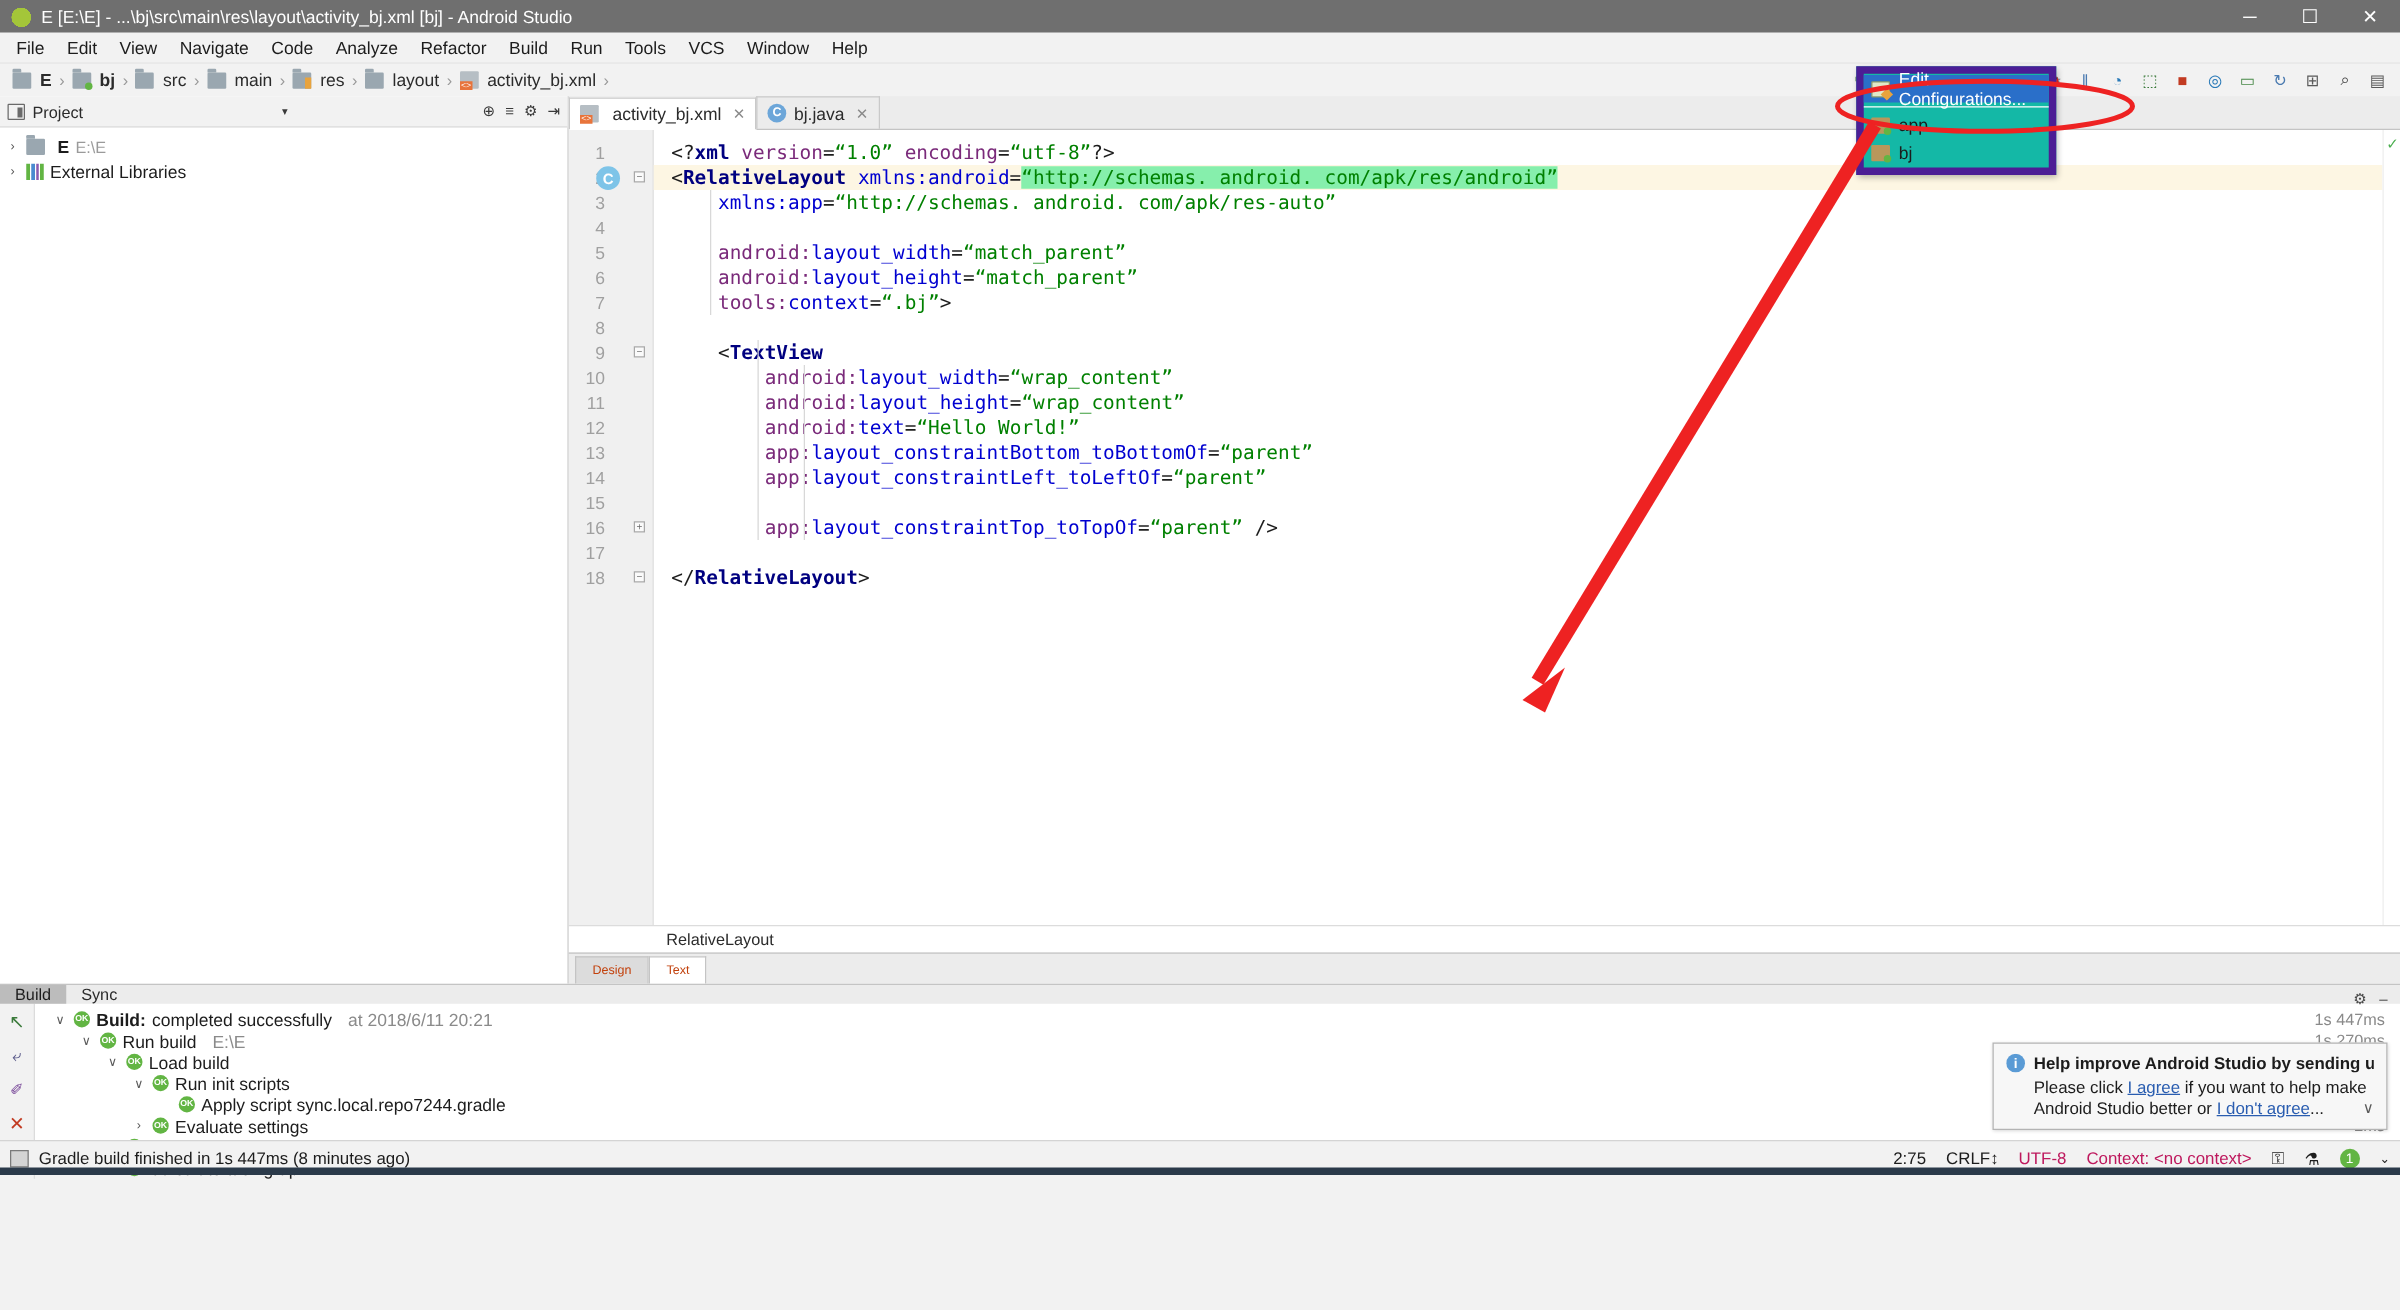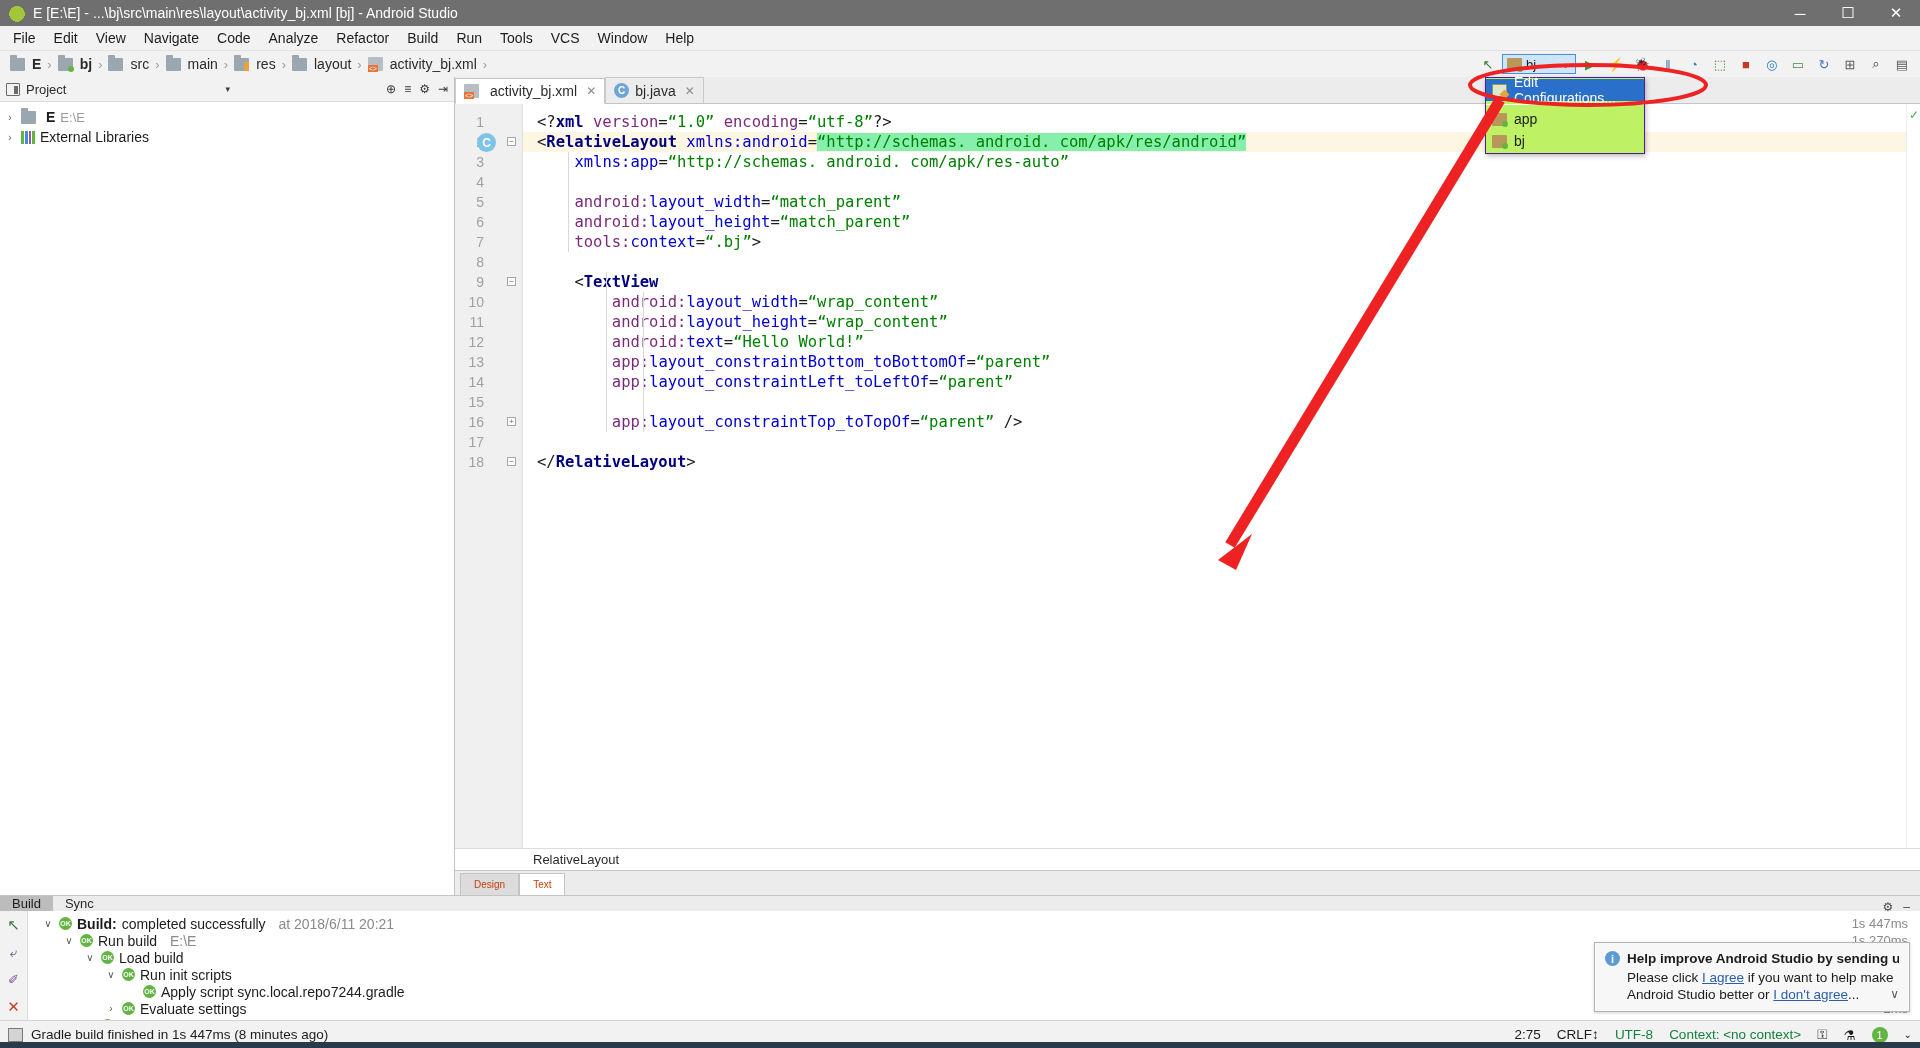--- a/index.html
+++ b/index.html
@@ -3,21 +3,21 @@
 <meta charset="utf-8">
 <style>
   * { box-sizing: border-box; margin: 0; padding: 0; }
   html, body {
     width: 1920px; height: 1048px;
     overflow: hidden;
     font-family: "Liberation Sans", sans-serif;
     background: #f2f2f2;
     -webkit-font-smoothing: antialiased;
   }
-  .app { position: relative; width: 1920px; height: 1048px; border-radius: 17px; }
+  .app { position: relative; width: 1920px; height: 940px; border-radius: 17px; }
 
   
   .titlebar {
     height: 26px; background: #6f6f6f; color: #ffffff;
     display: flex; align-items: center; font-size: 14px;
     padding-left: 8px; position: relative;
   }
   .titlebar .tb-icon { width: 18px; height: 18px; margin-right: 7px;
     background: radial-gradient(circle at 50% 55%, #a4c639 0 58%, transparent 59%);
     border-radius: 3px; }
@@ -69,22 +69,22 @@
     font-size: 13px; color: #1c1c1c; min-width: 74px;
   }
   .cfg-icon { width: 15px; height: 13px; background: #b9975b; border-radius: 1px;
     position: relative; }
   .cfg-icon:after { content:''; position:absolute; right:-1px; bottom:-1px;
     width:6px; height:6px; background:#62b543; border-radius:50%; }
   .chev { font-size: 10px; color:#555; margin-left: auto; }
 
   
   .dropdown {
-    position: absolute; left: 1485px; top: 77px; width: 160px;
-    background: #bef264; border: 1px solid #4c1d95;
+    position: absolute; left: 1485px; top: 53px; width: 160px;
+    background: #14b8a6; border: 6px solid #4c1d95;
     box-shadow: 1px 2px 5px rgba(0,0,0,.28); z-index: 60; padding: 1px 0;
   }
   .dd-item { height: 22px; display: flex; align-items: center; gap: 7px;
     padding: 0 6px; font-size: 14px; color: #1c1c1c; }
   .dd-item.sel { background: #2a6fc9; color: #ffffff; }
   .dd-sep { height: 1px; background: #ffffff; margin: 3px 0; }
   .dd-icon { width: 15px; height: 13px; background: #b9975b; border-radius: 1px;
     position: relative; flex: none; }
   .dd-icon:after { content:''; position:absolute; right:-1px; bottom:-1px;
     width:6px; height:6px; background:#62b543; border-radius:50%; }
@@ -218,21 +218,21 @@
   .notif-chev { position: absolute; right: 10px; bottom: 10px; color: #5a5a5a;
     font-size: 12px; }
 
   
   .statusbar { position: absolute; left: 0; right: 0; bottom: 0; height: 28px;
     background: #f2f2f2; border-top: 1px solid #d4d4d4; display: flex;
     align-items: center; font-size: 13.5px; color: #1c1c1c; padding: 0 8px; }
   .sb-icon { width: 15px; height: 14px; border: 1px solid #7a7a7a; margin-right: 8px;
     background: #d4d4d4; }
   .sb-right { margin-left: auto; display: flex; align-items: center; gap: 16px; }
-  .sb-dim { color: #15803d; }
+  .sb-dim { color: #be185d; }
   .sb-badge { width: 16px; height: 16px; border-radius: 50%; background: #62b543;
     color: #fff; font-size: 11px; display: flex; align-items: center;
     justify-content: center; }
   .taskbar { position: absolute; left: 0; right: 0; bottom: 0; height: 6px;
     background: #2b3a4a; }
 </style>
 </head>
 <body>
 
 <div class="app">

